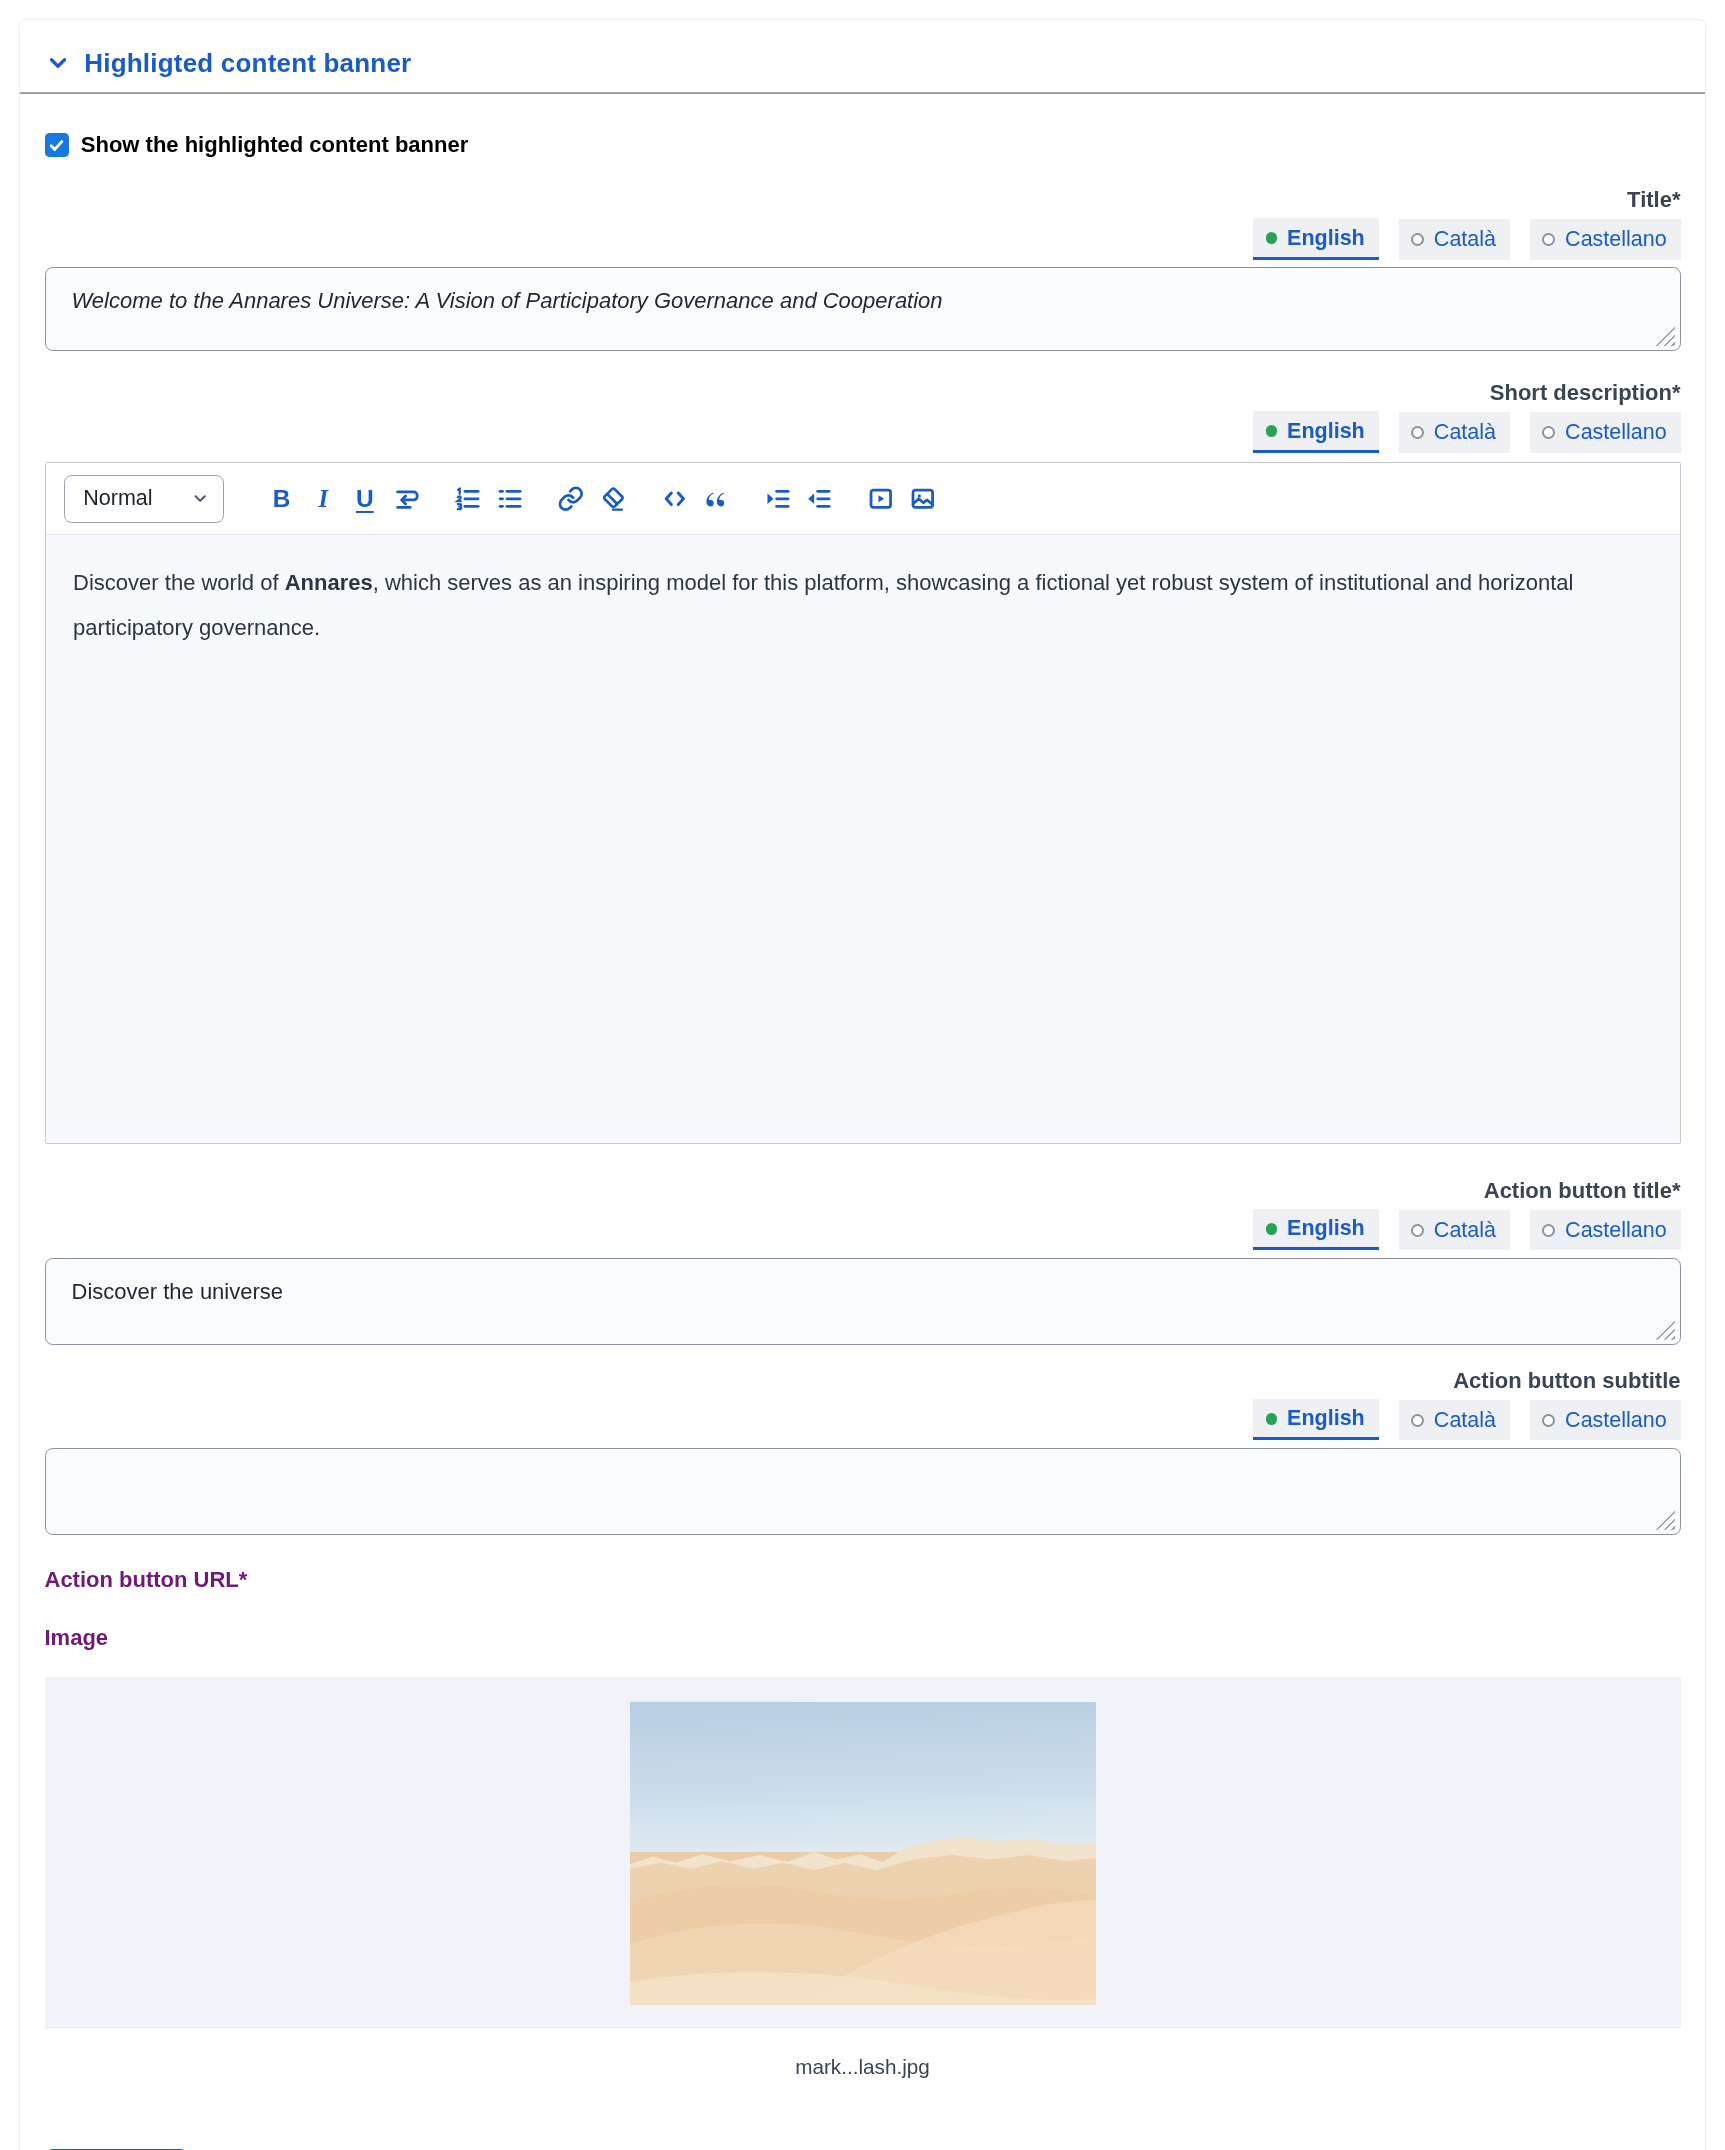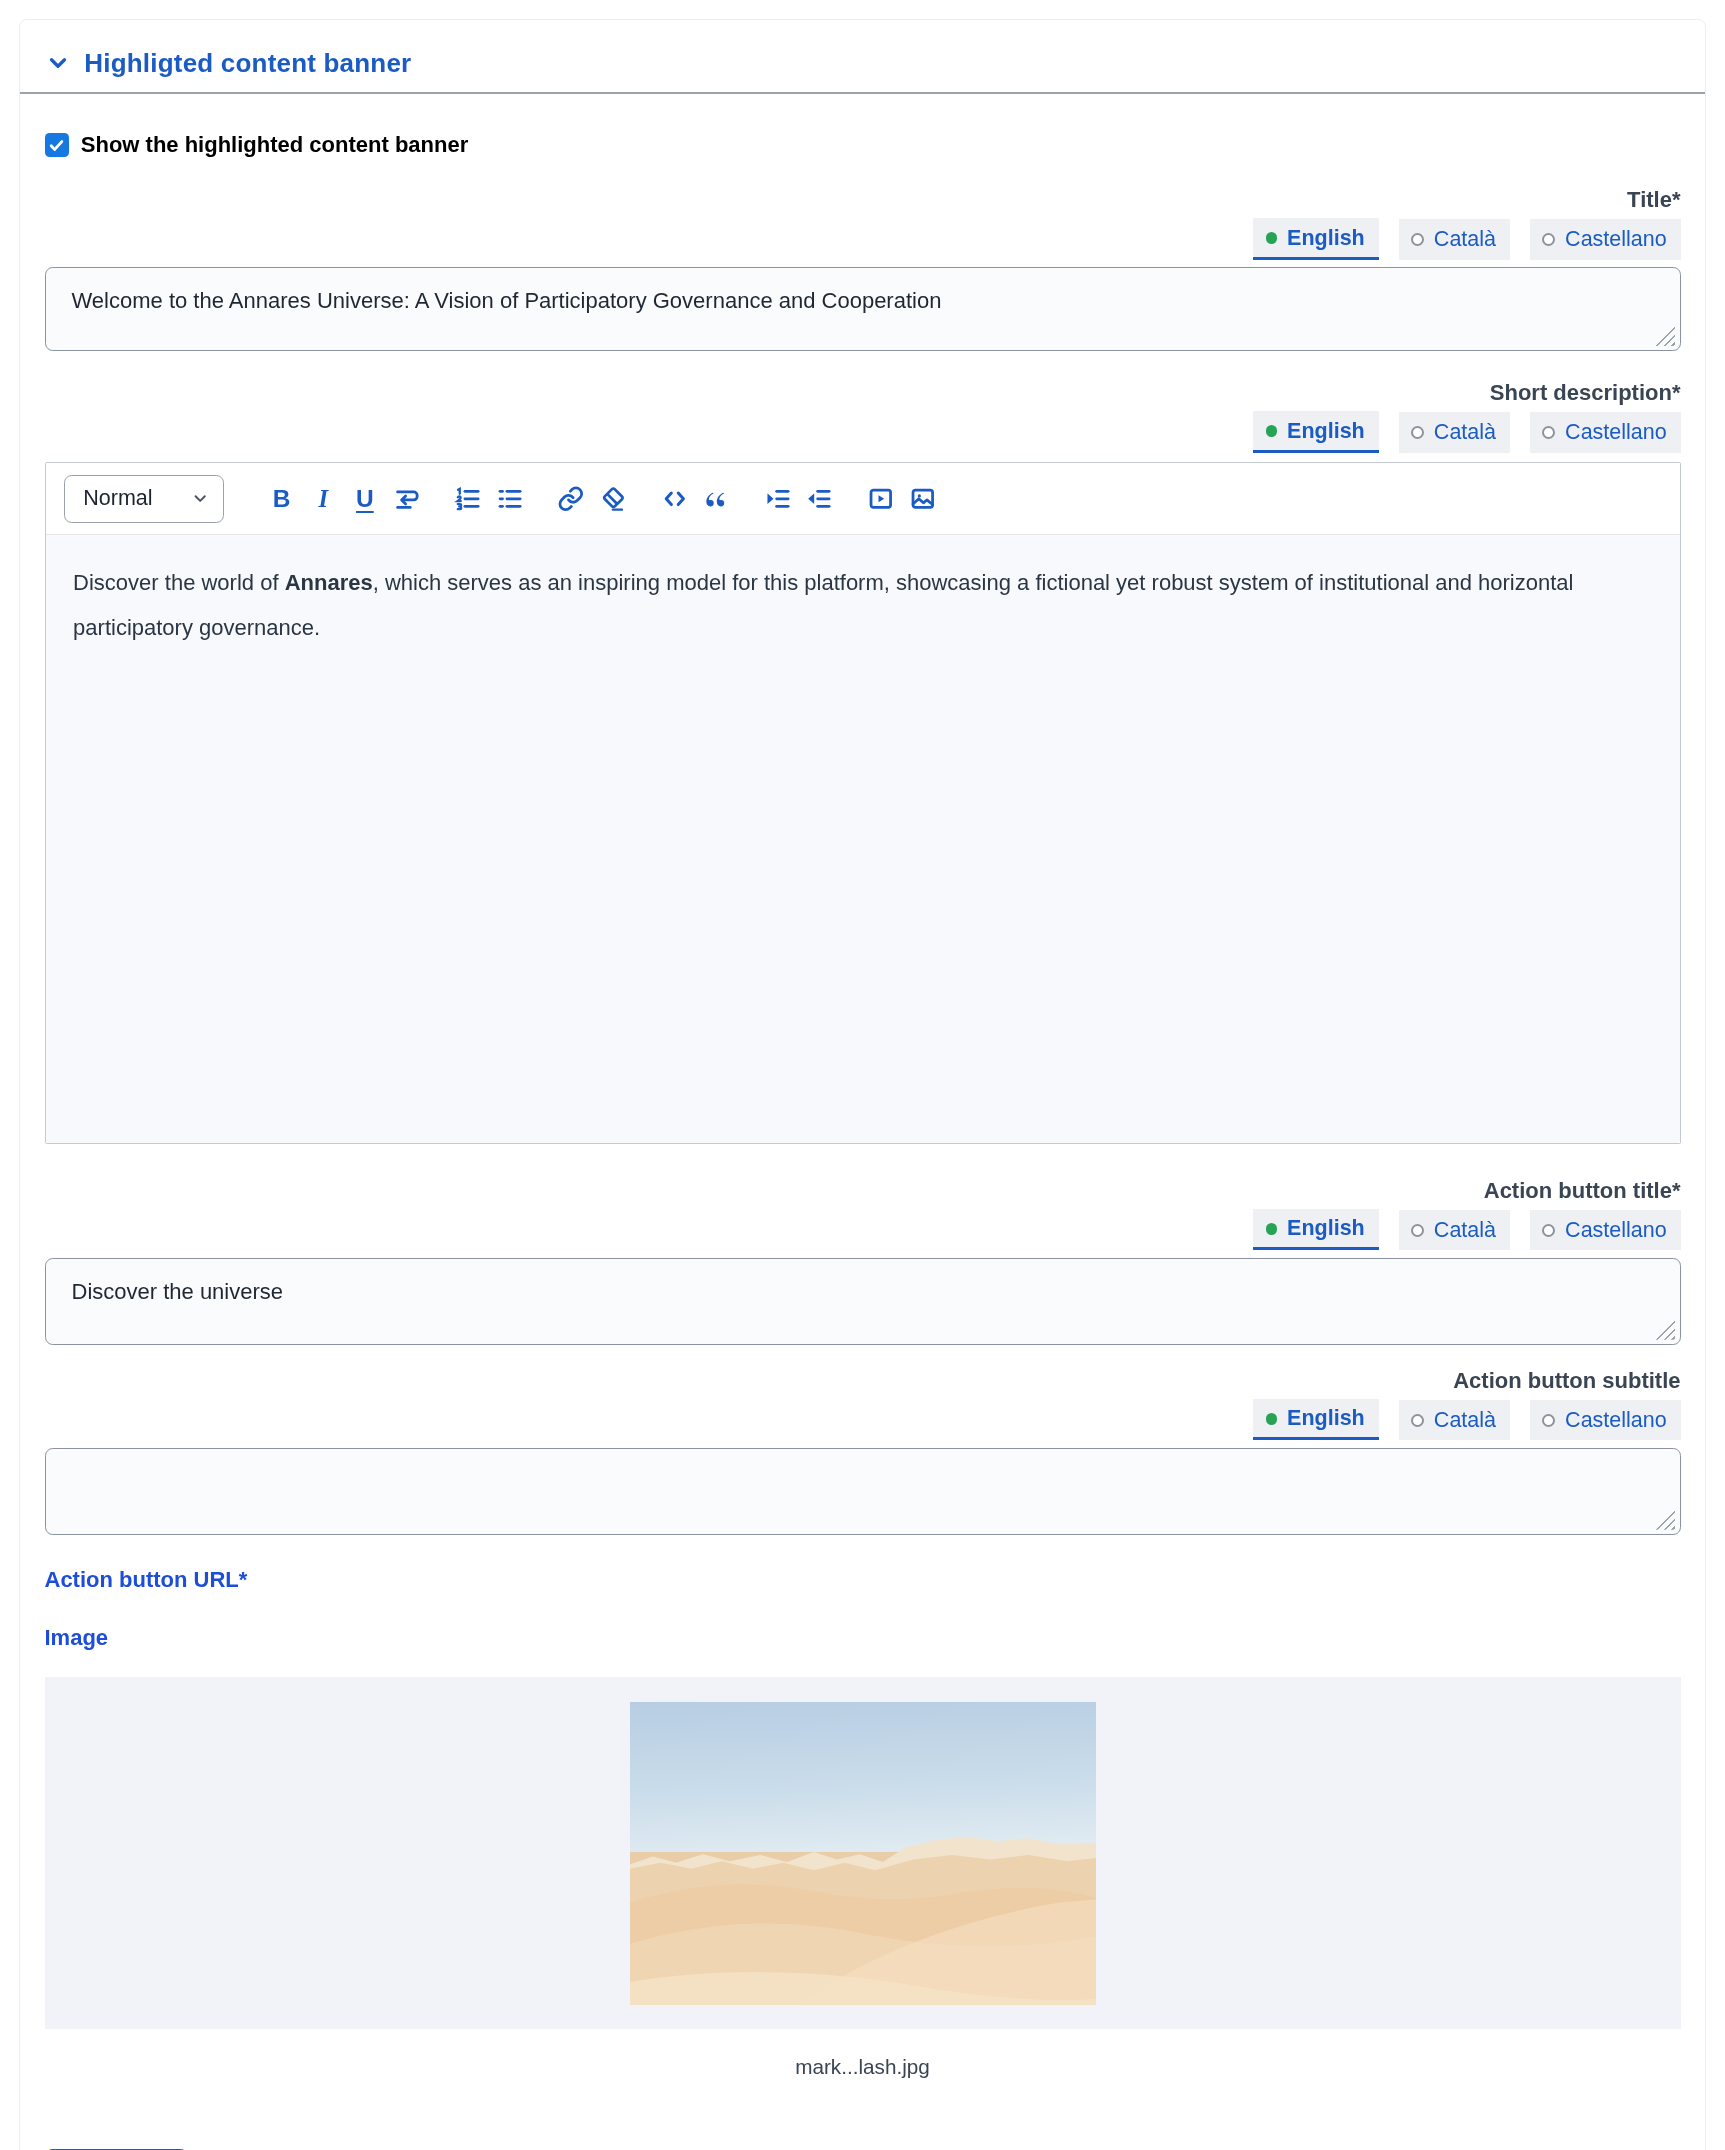--- a/index.html
+++ b/index.html
@@ -19,37 +19,37 @@
   .divider { height: 0; border-bottom: 2.3px solid #9aa2ac; margin: 13.8px -24.5px 0 -24.5px; }
 
   
   .checkbox-row { display: flex; align-items: center; gap: 12.3px; margin-top: 38px; }
   .checkbox { width: 24px; height: 24px; border-radius: 4.6px; background: #1679e2; display: flex; align-items: center; justify-content: center; flex: 0 0 auto; }
   .checkbox-label { font-size: 22px; font-weight: bold; color: #000000; }
 
   
   .label-row { display: flex; justify-content: space-between; align-items: flex-end; margin-top: 29px; flex-direction: column; }
   .field-label { font-size: 22px; font-weight: bold; color: #3a4553; padding-bottom: 4.6px; }
-  .label-solo { font-size: 22px; font-weight: bold; color: #1d4ed8; margin-top: 32px; }
+  .label-solo { font-size: 22px; font-weight: bold; color: #701a75; margin-top: 32px; }
 
   .tabs { display: flex; gap: 20px; align-items: flex-end; }
   .tab { background: #eef0f4; display: flex; align-items: center; gap: 10px; padding: 7.7px 13.8px 7.7px 12.3px;
          font-size: 21.5px; color: #1a5bc4; cursor: pointer; }
   .tab.active { font-weight: bold; border-bottom: 3.1px solid #1a5bc4; padding-bottom: 6.1px; }
   .dot { width: 11.5px; height: 11.5px; border-radius: 50%; background: #27a356; flex: 0 0 auto; }
   .circle { width: 13px; height: 13px; border-radius: 50%; border: 2.3px solid #8d939e; background: #fff; flex: 0 0 auto; }
 
   
   .ta-wrap { position: relative; margin-top: 7.7px; }
   textarea.field, input.field {
     display: block; width: 100%; background: #fafbfd; border: 1.5px solid #8c93a0; border-radius: 7.7px;
     font-family: "Liberation Sans", sans-serif; font-size: 22px; color: #1e2732;
     padding: 20px 26px; resize: none; outline: none;
   }
-  textarea.ta-title { height: 84px; }
+  textarea.ta-title { height: 84px; font-style: italic; }
   textarea.ta-action { height: 87px; }
   input.field { height: 60px; padding: 0 26px; margin-top: 10.7px; }
   .grip { position: absolute; right: 5.4px; bottom: 5.4px; width: 20px; height: 20px;
           background: repeating-linear-gradient(135deg, transparent 0 3.8px, #9aa2ac 3.8px 5.4px);
           clip-path: polygon(100% 0, 100% 100%, 0 100%); cursor: ns-resize; }
 
   
   .editor { margin-top: 9.2px; border: 1.5px solid #c5cad2; border-radius: 1.5px; background: #fff; }
   .toolbar { display: flex; align-items: center; padding: 11.5px 18.4px; border-bottom: 1.5px solid #e4e7eb; }
   .style-select { display: flex; align-items: center; justify-content: space-between; width: 160px; height: 48px;

